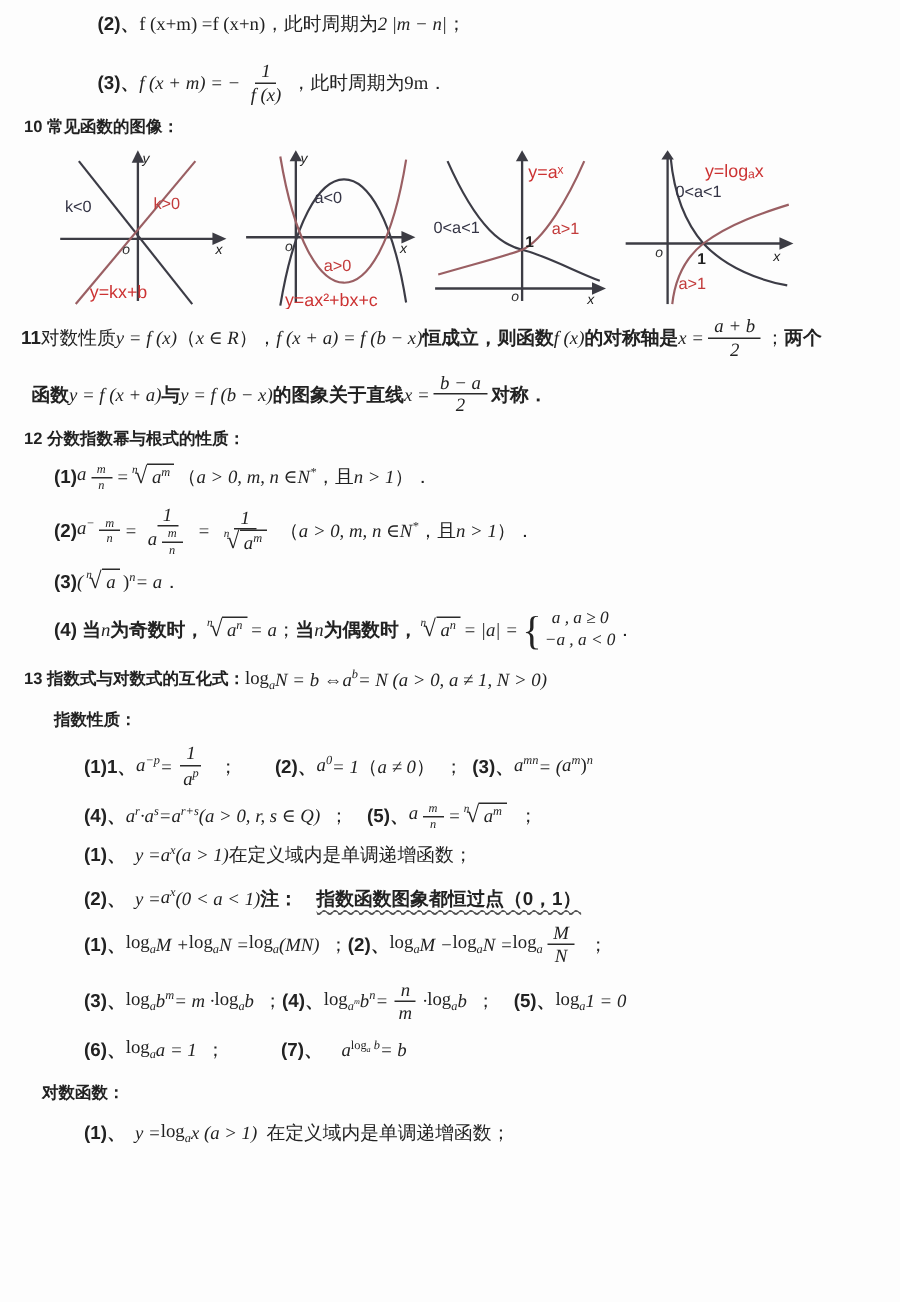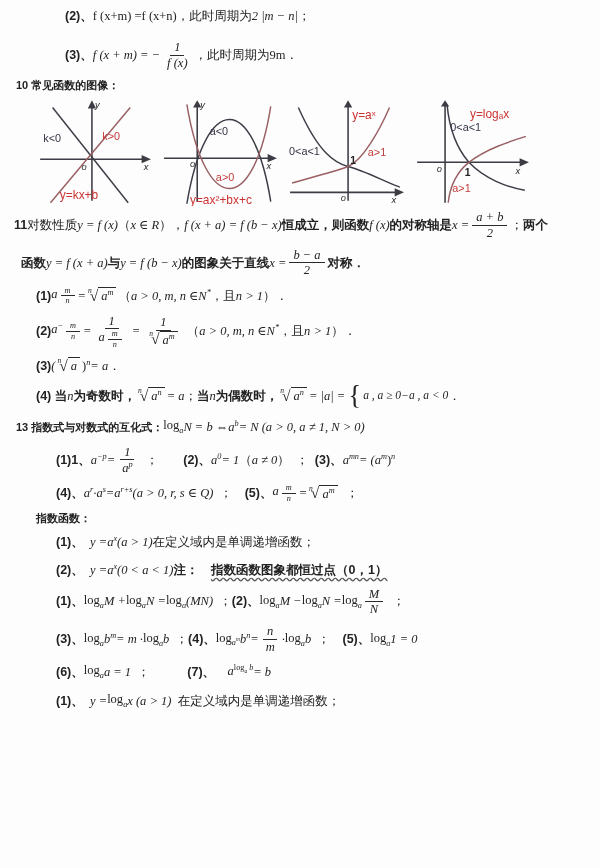--- a/index.html
+++ b/index.html
@@ -21,21 +21,21 @@
   .frac{display:inline-flex;flex-direction:column;align-items:center;margin:0 3px;
         line-height:1.15;text-align:center;}
   .fn{border-bottom:1.2px solid #2a2a2a;padding:0 4px;display:inline-flex;align-items:center;justify-content:center;}
   .fd{padding:0 4px;display:inline-flex;align-items:center;justify-content:center;}
   .sqrt{display:inline-flex;align-items:center;margin:0 2px;}
   .ridx{font-size:60%;font-style:italic;margin-right:-2px;transform:translateY(-5px);}
   .rsign{font-size:1.25em;line-height:0.9;}
   .rad{border-top:1.2px solid #2a2a2a;padding:0 3px;display:inline-flex;align-items:center;}
   .cases{display:inline-flex;align-items:center;margin-left:3px;}
   .cbrace{font-size:27px;font-weight:400;line-height:1;margin-right:2px;}
-  .crows{display:inline-flex;font-style:italic;font-size:11.5px;line-height:1.35;}
+  .crows{display:inline-flex;flex-direction:column;font-style:italic;font-size:11.5px;line-height:1.35;align-items:center;}
   .hdr .tb{font-size:11px;}
   
   .ml14{margin-left:14px}.ml16{margin-left:16px}.ml28{margin-left:28px}
   .ml36{margin-left:36px}.ml44{margin-left:21px}.ml56{margin-left:56px}.ml65{margin-left:65px}
   .mt2{margin-top:2px}.mt6{margin-top:6px}.mt8{margin-top:8px}.mt10{margin-top:10px}
   .mt12{margin-top:12px}.mt16{margin-top:16px}.mt38{}
   
   .graphs{display:flex;gap:10px;margin:2px 0 4px 36px;align-items:flex-start;}
   .g{flex:0 0 auto;}
   .g .axis{stroke:#3c3c44;stroke-width:1.5;}
@@ -178,20 +178,23 @@
         <span class="fn">
           <span class="mi">b − a</span>
         </span>
         <span class="fd">
           <span class="mi">2</span>
         </span>
       </span>
       <span class="tb">对称．</span>
     </div>
 
+  <div class="line ml16 hdr">
+      <span class="tb">12 分数指数幂与根式的性质：</span>
+    </div>
   <div class="line ml36">
       <span class="tb">(1) </span>
       <span class="ss"><span class="mi">a</span><sup><span class="frac">
             <span class="fn">
               <span class="mi">m</span>
             </span>
             <span class="fd">
               <span class="mi">n</span>
             </span>
           </span></sup></span>
@@ -307,20 +310,23 @@
     </div>
 
   <div class="line ml16 mt38 hdr">
       <span class="tb">13 指数式与对数式的互化式：</span>
       <span class="ss"><span class="rm">log</span><sub><span class="mi">a</span></sub></span>
       <span class="mi"> N = b ⇔ </span>
       <span class="ss"><span class="mi">a</span><sup><span class="mi">b</span></sup></span>
       <span class="mi"> = N (a &gt; 0, a ≠ 1, N &gt; 0)</span>
     </div>
 
+  <div class="line ml36 mt10 hdr">
+      <span class="tb">指数性质：</span>
+    </div>
   <div class="line ml56 mt6">
       <span class="tb">(1)1、</span>
       <span class="mi"> </span>
       <span class="ss"><span class="mi">a</span><sup><span class="mi">−p</span></sup></span>
       <span class="mi"> = </span>
       <span class="frac">
         <span class="fn">
           <span class="mi">1</span>
         </span>
         <span class="fd">
@@ -366,23 +372,20 @@
       <span class="sqrt">
         <span class="ridx">n</span>
         <span class="rsign">√</span>
         <span class="rad">
           <span class="ss"><span class="mi">a</span><sup><span class="mi">m</span></sup></span>
         </span>
       </span>
       <span class="t"> ；</span>
     </div>
 
-  <div class="line ml36 mt8 hdr">
-      <span class="tb">指数函数：</span>
-    </div>
   <div class="line ml56 mt8">
       <span class="tb">(1)、</span>
       <span class="mi"> y = </span>
       <span class="ss"><span class="mi">a</span><sup><span class="mi">x</span></sup></span>
       <span class="mi"> (a &gt; 1)</span>
       <span class="t"> 在定义域内是单调递增函数；</span>
     </div>
   <div class="line ml56 mt12">
       <span class="tb">(2)、</span>
       <span class="mi"> y = </span>
@@ -458,20 +461,23 @@
       <span class="mi"> </span>
       <span class="ss"><span class="rm">log</span><sub><span class="mi">a</span></sub></span>
       <span class="mi"> a = 1</span>
       <span class="t"> ；   </span>
       <span class="tb">(7)、</span>
       <span class="t"> </span>
       <span class="ss"><span class="mi">a</span><sup><span class="ss"><span class="rm">log</span><sub><span class="mi">a</span></sub></span><span class="mi"> b</span></sup></span>
       <span class="mi"> = b</span>
     </div>
 
+  <div class="line ml28 mt12 hdr">
+      <span class="tb">对数函数：</span>
+    </div>
   <div class="line ml56 mt10">
       <span class="tb">(1)、</span>
       <span class="mi"> y = </span>
       <span class="ss"><span class="rm">log</span><sub><span class="mi">a</span></sub></span>
       <span class="mi"> x (a &gt; 1)</span>
       <span class="t"> 在定义域内是单调递增函数；</span>
     </div>
 
 </div>
 

